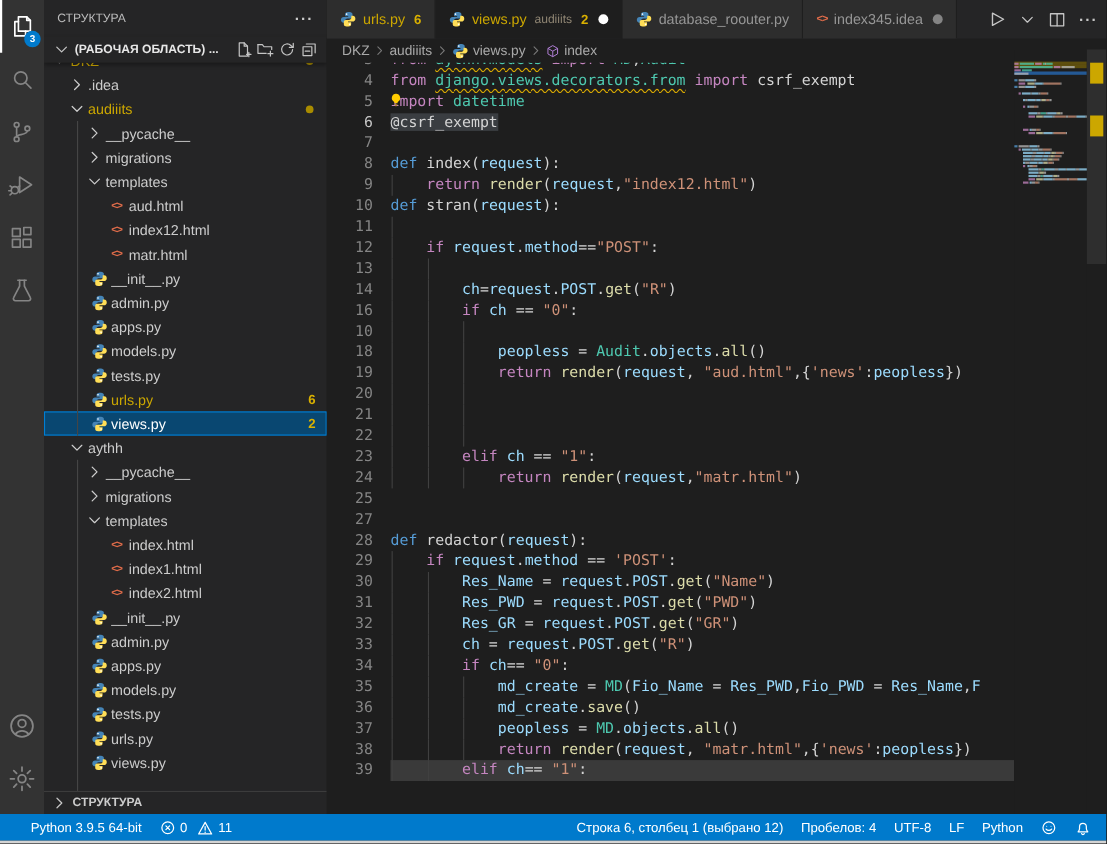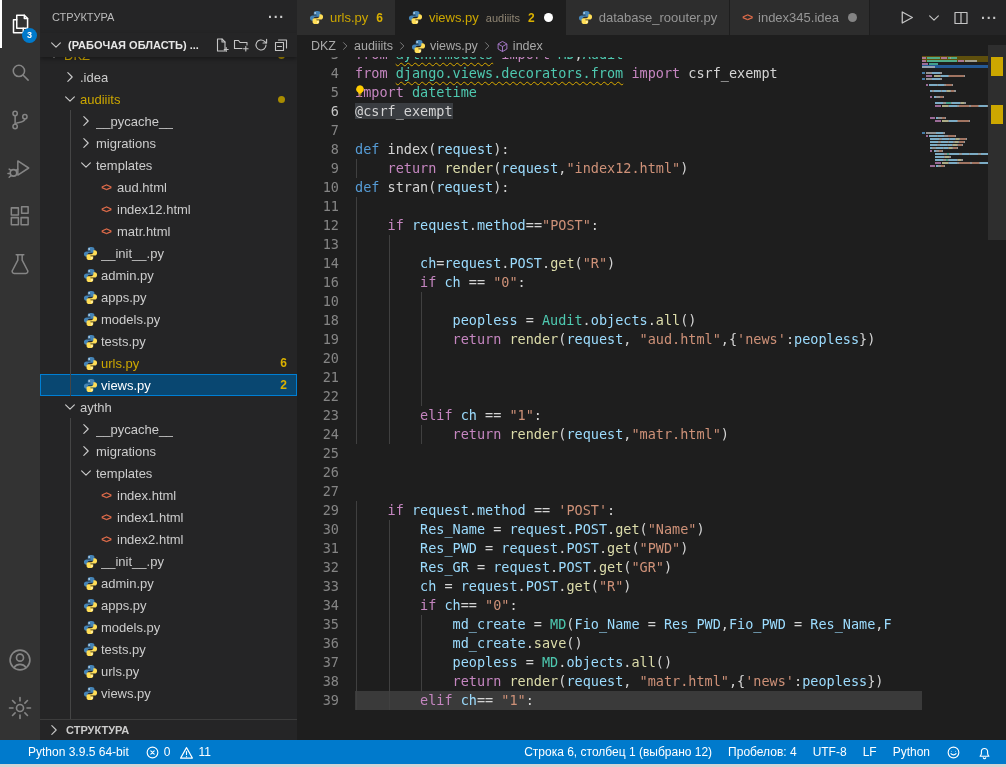--- a/index.html
+++ b/index.html
@@ -747,26 +747,26 @@
           </div>
           <div class="cline">
             <div class="gut">24</div>
             <div class="ltext"><span class="guide" style="left: 1px;"></span><span class="guide" style="left: 33.52px;"></span><span class="guide" style="left: 66.04px;"></span><span style="margin-left: 97.56px;"><span class="tk-k">return</span><span class="tk-p"> </span><span class="tk-f">render</span><span class="tk-p">(</span><span class="tk-v">request</span><span class="tk-p">,</span><span class="tk-s">"matr.html"</span><span class="tk-p">)</span></span></div>
           </div>
           <div class="cline">
             <div class="gut">25</div>
             <div class="ltext"><span style="margin-left: 0px;"></span></div>
           </div>
           <div class="cline">
-            <div class="gut">26</div>
-            <div class="ltext"><span style="margin-left: 0px;"></span></div>
-          </div>
-          <div class="cline">
             <div class="gut">27</div>
             <div class="ltext"><span style="margin-left: 0px;"></span></div>
+          </div>
+          <div class="cline">
+            <div class="gut">28</div>
+            <div class="ltext"><span style="margin-left: 0px;"><span class="tk-d">def</span><span class="tk-p"> </span><span class="tk-p">redactor</span><span class="tk-p">(</span><span class="tk-v">request</span><span class="tk-p">):</span></span></div>
           </div>
           <div class="cline">
             <div class="gut">29</div>
             <div class="ltext"><span class="guide" style="left: 1px;"></span><span style="margin-left: 32.52px;"><span class="tk-k">if</span><span class="tk-p"> </span><span class="tk-v">request</span><span class="tk-p">.</span><span class="tk-v">method</span><span class="tk-p"> == </span><span class="tk-s">'POST'</span><span class="tk-p">:</span></span></div>
           </div>
           <div class="cline">
             <div class="gut">30</div>
             <div class="ltext"><span class="guide" style="left: 1px;"></span><span class="guide" style="left: 33.52px;"></span><span style="margin-left: 65.04px;"><span class="tk-v">Res_Name</span><span class="tk-p"> = </span><span class="tk-v">request</span><span class="tk-p">.</span><span class="tk-v">POST</span><span class="tk-p">.</span><span class="tk-f">get</span><span class="tk-p">(</span><span class="tk-s">"Name"</span><span class="tk-p">)</span></span></div>
           </div>
           <div class="cline">

